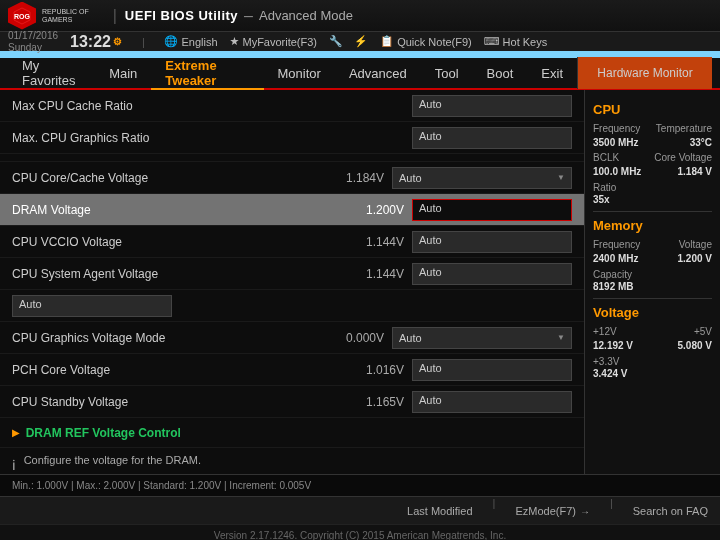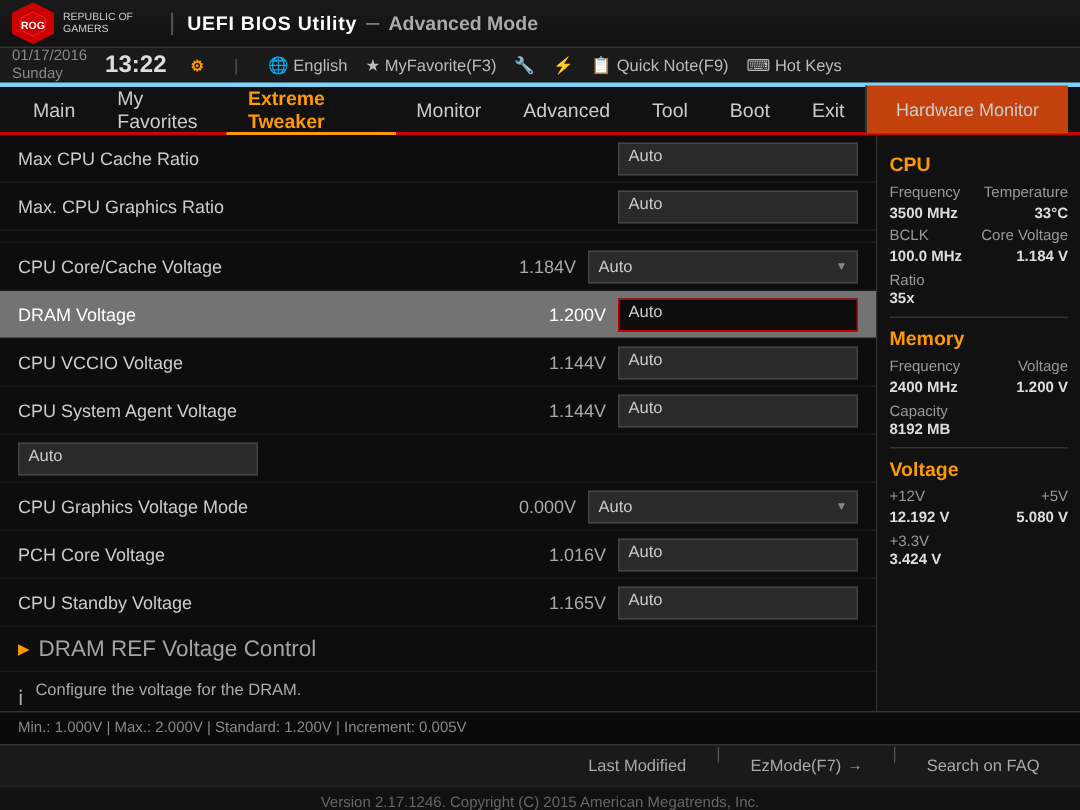--- a/index.html
+++ b/index.html
@@ -46,31 +46,30 @@
       font-weight: bold;
       letter-spacing: 0.5px;
     }
     .header-divider {
       color: #555;
       margin: 0 8px;
     }
     .header-mode {
       color: #aaa;
       font-size: 13px;
-      font-weight: bold;
     }
 
     
     .toolbar {
       background: #1a1a1a;
       display: flex;
       align-items: center;
       padding: 3px 8px;
       height: 26px;
-      border-bottom: 3px solid #7dd3fc;
+      border-bottom: 7px solid #7dd3fc;
       font-size: 11px;
       color: #aaa;
       gap: 12px;
     }
     .toolbar-item {
       display: flex;
       align-items: center;
       gap: 3px;
       cursor: pointer;
       color: #bbb;
@@ -81,21 +80,21 @@
       display: flex;
       flex-direction: column;
       line-height: 1.2;
     }
     .toolbar-time {
       font-size: 16px;
       color: #ddd;
       font-weight: bold;
       display: flex;
       align-items: center;
-      gap: 16px;
+      gap: 2px;
     }
     .toolbar-icon-small {
       color: #f90;
       font-size: 10px;
     }
 
     
     .nav-bar {
       background: #111;
       display: flex;
@@ -272,21 +271,21 @@
       align-items: center;
       height: 22px;
     }
 
     
     .status-bar {
       background: #1a1a1a;
       border-top: 1px solid #333;
       display: flex;
       height: 28px;
-      padding: 0 27px;
+      padding: 0 12px;
       justify-content: flex-end;
       gap: 20px;
       font-size: 11px;
       color: #aaa;
     }
     .status-item {
       display: flex;
       align-items: center;
       gap: 4px;
       cursor: pointer;
@@ -356,24 +355,24 @@
     <span>Quick Note(F9)</span>
   </div>
   <div class="toolbar-item">
     <span>⌨</span>
     <span>Hot Keys</span>
   </div>
 </div>
 
 <div class="nav-bar">
   <div class="nav-item">
+    <span>My Favorites</span>
+  </div>
+  <div class="nav-item">
     <span>Main</span>
-  </div>
-  <div class="nav-item">
-    <span>My Favorites</span>
   </div>
   <div class="nav-item active">
     <span>Extreme Tweaker</span>
   </div>
   <div class="nav-item">
     <span>Monitor</span>
   </div>
   <div class="nav-item">
     <span>Advanced</span>
   </div>
@@ -471,21 +470,21 @@
     <div class="setting-row">
       <span class="setting-label">CPU Standby Voltage</span>
       <span class="setting-value">1.165V</span>
       <div class="setting-control">
         <span>Auto</span>
       </div>
     </div>
 
     <div class="dram-ref-row">
       <span class="expand-arrow">▶</span>
-      <span style="font-size:15px;color:#a3a3a3;">DRAM REF Voltage Control</span>
+      <span style="font-size:12px;color:#22c55e;font-weight:bold;">DRAM REF Voltage Control</span>
     </div>
 
     <div class="info-row">
       <span class="info-icon">ℹ</span>
       <span class="info-text">Configure the voltage for the DRAM.</span>
     </div>
 
   </div>
 
   <div class="hw-panel">

